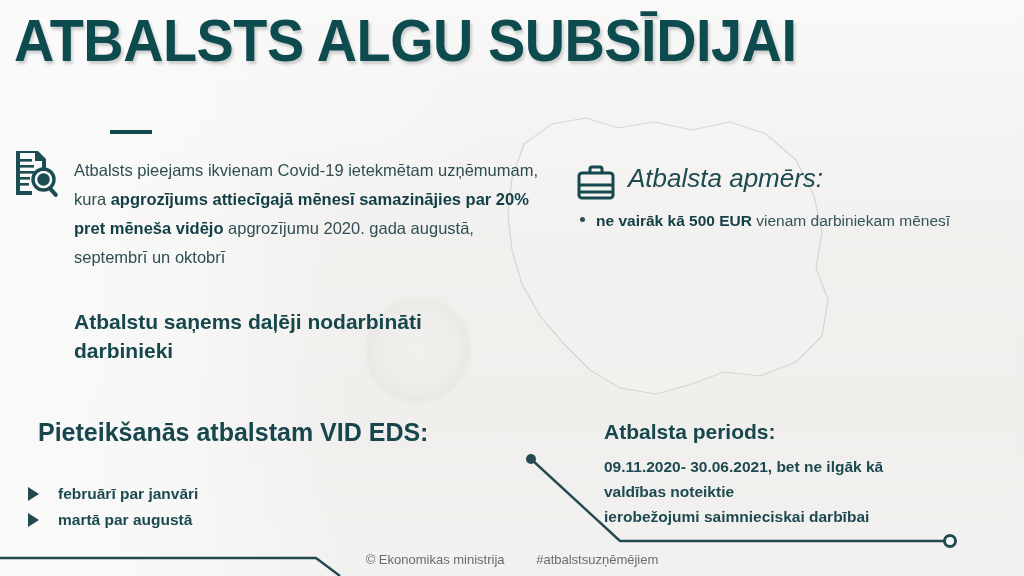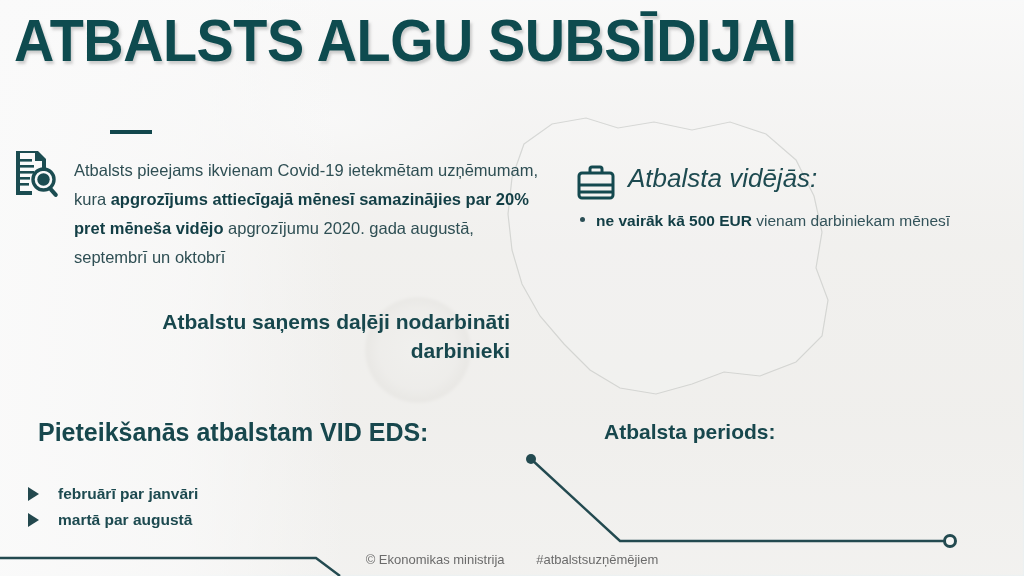--- a/index.html
+++ b/index.html
@@ -95,27 +95,26 @@
     left: 74px; top: 156px;
     width: 470px;
     font-size: 16.5px;
     line-height: 29px;
     color: #2f4f54;
   }
   #intro-paragraph b { color: #123e45; font-weight: 700; }
 
   #left-subhead {
     position: absolute;
-    left: 90px; top: 307px;
+    left: 74px; top: 307px;
     width: 420px;
     font-size: 21px;
     font-weight: 700;
     line-height: 29px;
     color: #17474d;
-    text-align: right;
   }
 
   
   #briefcase-icon { position: absolute; left: 576px; top: 162px; width: 40px; height: 40px; }
 
   #amount-heading {
     position: absolute;
     left: 628px; top: 163px;
     font-size: 26px;
     font-style: italic;
@@ -245,35 +244,40 @@
 
   <svg id="briefcase-icon" viewBox="0 0 40 40">
     <g fill="none" stroke="#14494f" stroke-width="3">
       <rect x="3" y="11" width="34" height="25" rx="3"></rect>
       <path d="M14,11 V7 a2,2 0 0 1 2,-2 h8 a2,2 0 0 1 2,2 V11"></path>
       <line x1="3" y1="23" x2="37" y2="23"></line>
       <line x1="3" y1="30" x2="37" y2="30"></line>
     </g>
   </svg>
 
-  <div id="amount-heading">Atbalsta vidējās:</div>
+  <div id="amount-heading">Atbalsta apmērs:</div>
 
   <ul id="amount-list">
       <li><span class="dot"></span><b> ne vairāk kā 500 EUR</b><span> vienam darbiniekam mēnesī</span></li>
     </ul>
 
   <div id="apply-heading">Pieteikšanās atbalstam VID EDS:</div>
 
   <ul id="apply-list">
       <li><span class="tri"></span><span>februārī par janvāri</span></li>
       <li><span class="tri"></span><span>martā par augustā</span></li>
     </ul>
 
   <div id="period-heading">Atbalsta periods:</div>
 
+  <div id="period-body">
+      <div>09.11.2020- 30.06.2021, bet ne ilgāk kā</div>
+      <div>valdības noteiktie</div>
+      <div>ierobežojumi saimnieciskai darbībai</div>
+    </div>
 
   <svg id="connector">
     <polyline points="531,459 620,541 946,541"></polyline>
     <circle class="dot-filled" cx="531" cy="459" r="5"></circle>
     <circle class="dot-hollow" cx="950" cy="541" r="5.5"></circle>
     <polyline points="0,558 316,558 340,576"></polyline>
   </svg>
 
   <div id="footer">
     <span>© Ekonomikas ministrija</span>

